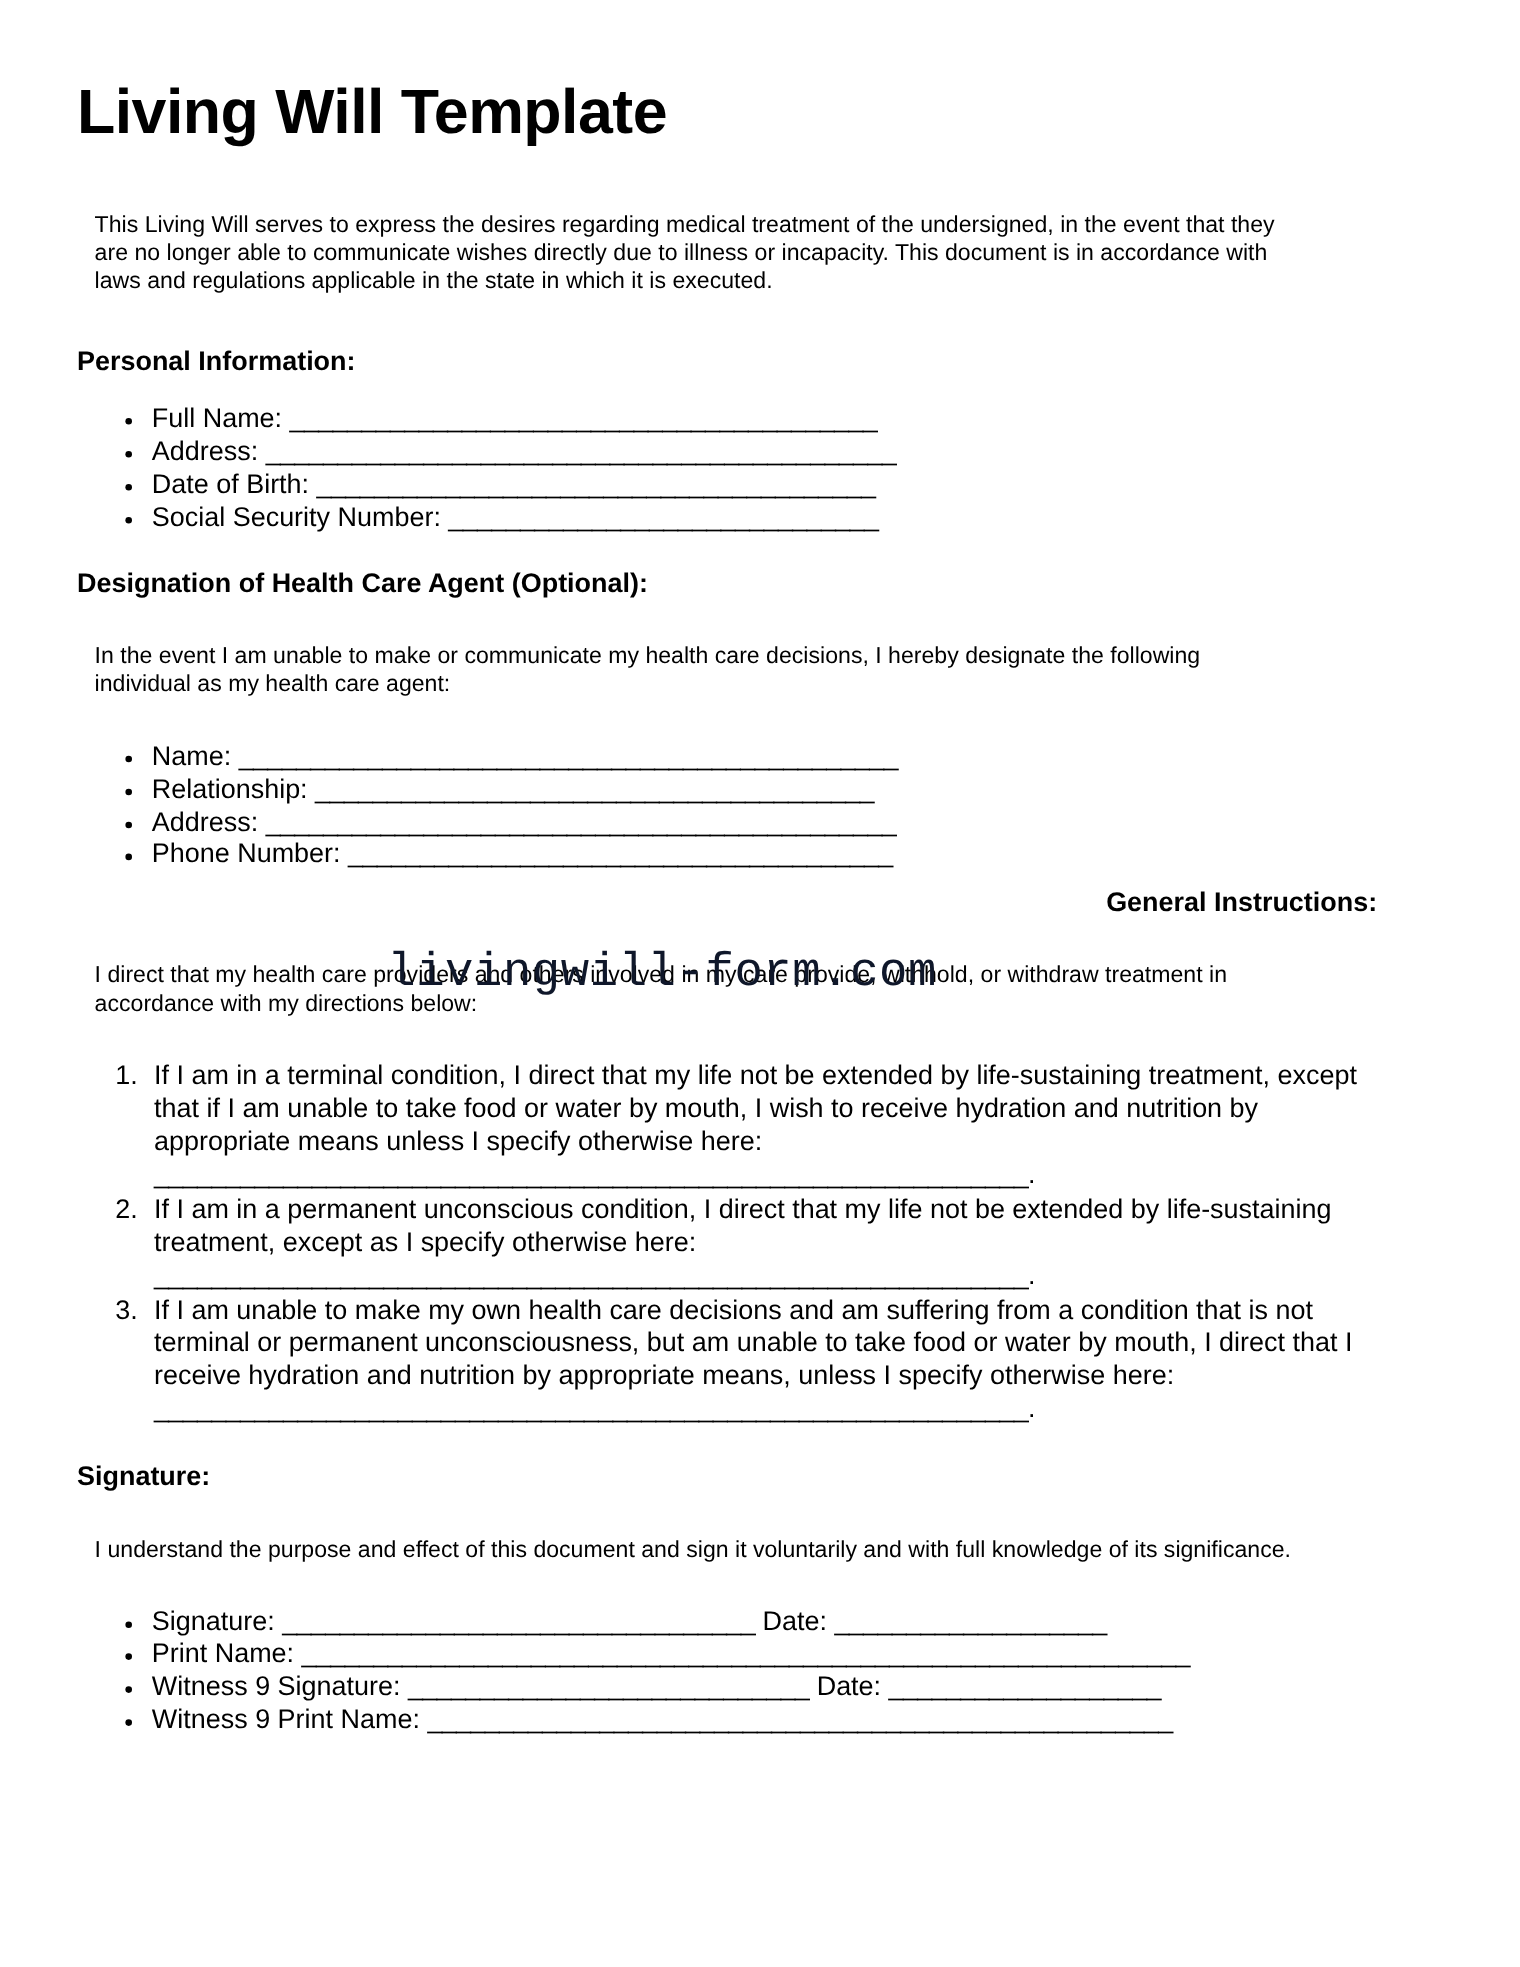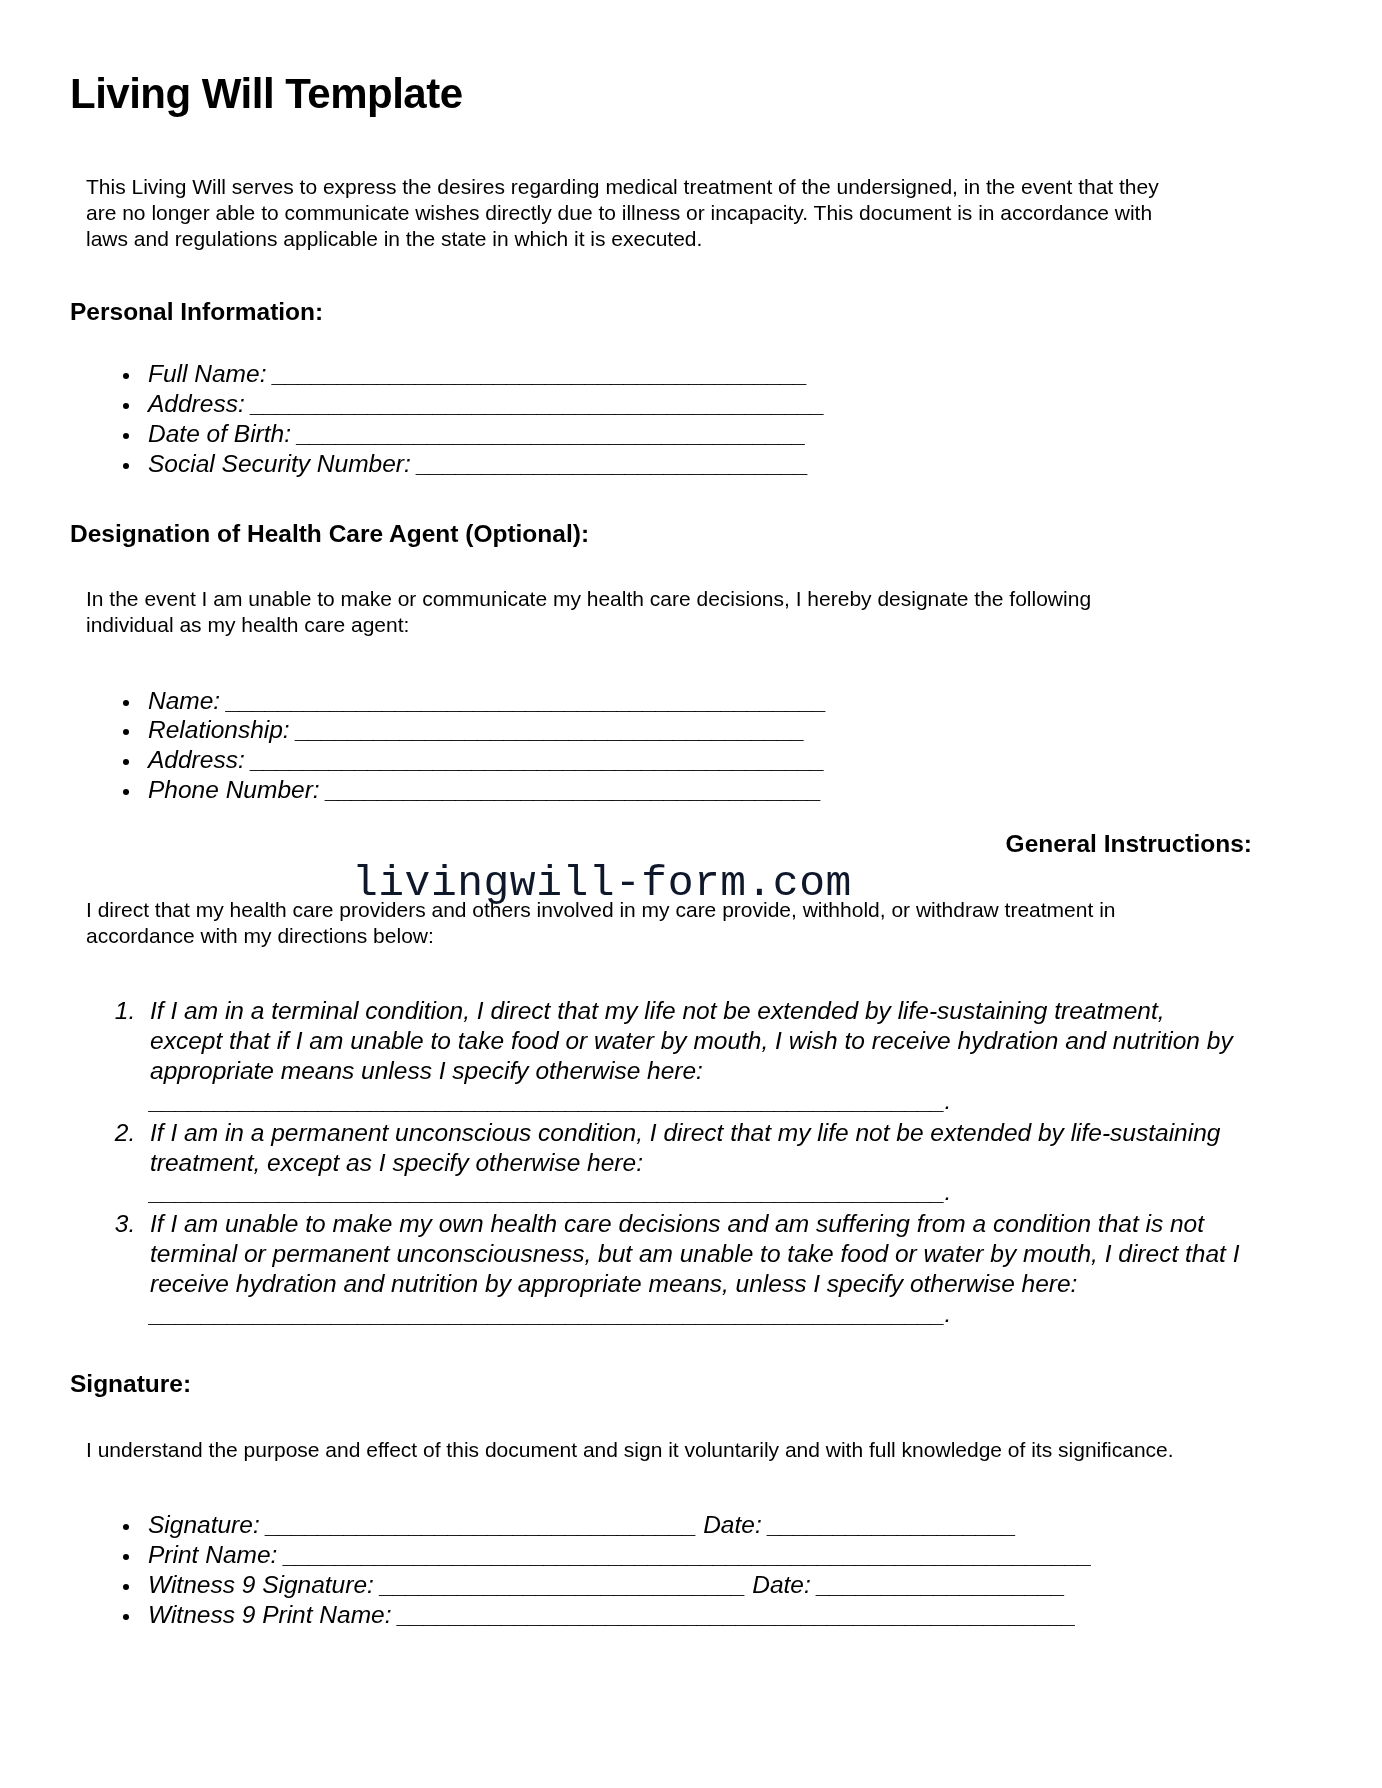--- a/index.html
+++ b/index.html
@@ -17,21 +17,21 @@
   }
   .page {
     position: relative;
     width: 1382px;
     height: 1788px;
     background: #ffffff;
     box-sizing: border-box;
     padding: 70px 130px 0 70px;
   }
   .doc-title {
-    font-size: 42px;
+    font-size: 57px;
     font-weight: bold;
     letter-spacing: -0.5px;
     margin: 0;
     padding: 0;
     line-height: 1.15;
     font-stretch: condensed;
   }
   .para {
     font-size: 21px;
     line-height: 1.22;
@@ -46,24 +46,23 @@
 
   .section-heading {
     font-size: 24.5px;
     font-weight: bold;
     line-height: 1.22;
     margin: 0;
     padding: 0;
   }
 
   ul.form-list, ol.form-list {
-    margin: 10px;
+    margin: 0;
     padding: 0 0 0 62px;
     list-style-position: outside;
-    font-style: italic;
   }
   ul.form-list { list-style-type: disc; }
   ol.form-list { list-style-type: decimal; }
 
   ul.form-list > li, ol.form-list > li {
     font-size: 24.5px;
     line-height: 1.22;
     margin: 0;
     padding: 0 0 0 6px;
   }

